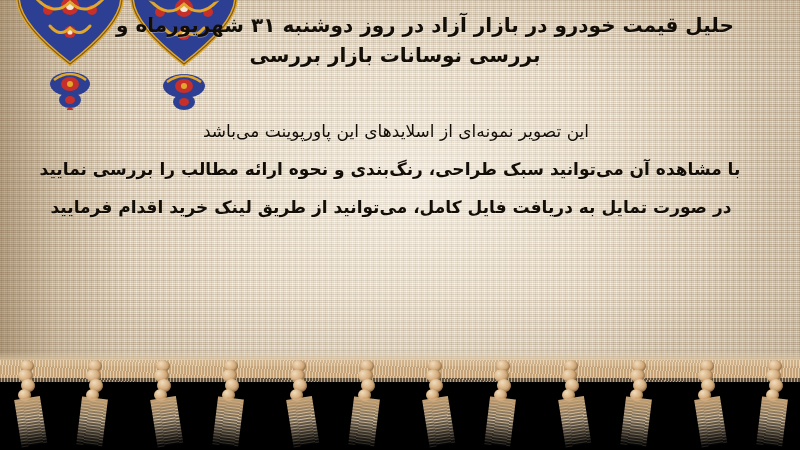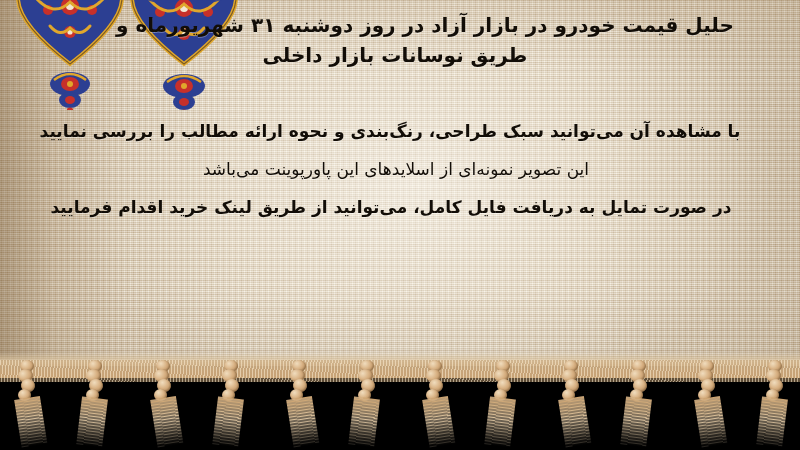--- a/index.html
+++ b/index.html
@@ -320,26 +320,26 @@
         <path d="M39 142 Q56 130 73 142" stroke="#e0a72c" stroke-width="2.4" fill="none"></path>
         <ellipse cx="56" cy="162" rx="11" ry="8" fill="#2c3f92"></ellipse>
         <ellipse cx="56" cy="162" rx="5" ry="4" fill="#c7302a"></ellipse>
         <circle cx="56" cy="173" r="3.4" fill="#c7302a"></circle>
       </g>
     </svg>
   </div>
 
   <div class="title-block">
     <div class="title-line title-line-1">حلیل قیمت خودرو در بازار آزاد در روز دوشنبه ۳۱ شهریورماه و</div>
-    <div class="title-line title-line-2">طریق نوسانات بازار داخلی</div>
+    <div class="title-line title-line-2">بررسی نوسانات بازار بررسی</div>
   </div>
 
   <div class="body-block">
+    <div class="body-line body-line-1">این تصویر نمونه‌ای از اسلایدهای این پاورپوینت می‌باشد</div>
     <div class="body-line body-line-2">با مشاهده آن می‌توانید سبک طراحی، رنگ‌بندی و نحوه ارائه مطالب را بررسی نمایید</div>
-    <div class="body-line body-line-1">این تصویر نمونه‌ای از اسلایدهای این پاورپوینت می‌باشد</div>
     <div class="body-line body-line-3">در صورت تمایل به دریافت فایل کامل، می‌توانید از طریق لینک خرید اقدام فرمایید</div>
   </div>
 
   <div class="bottom-band"></div>
 
   <div class="fringe-zone">
     <div class="selvedge"></div>
     <div class="selvedge-fuzz"></div>
 
     <div class="tassel" style="left:12px;">

